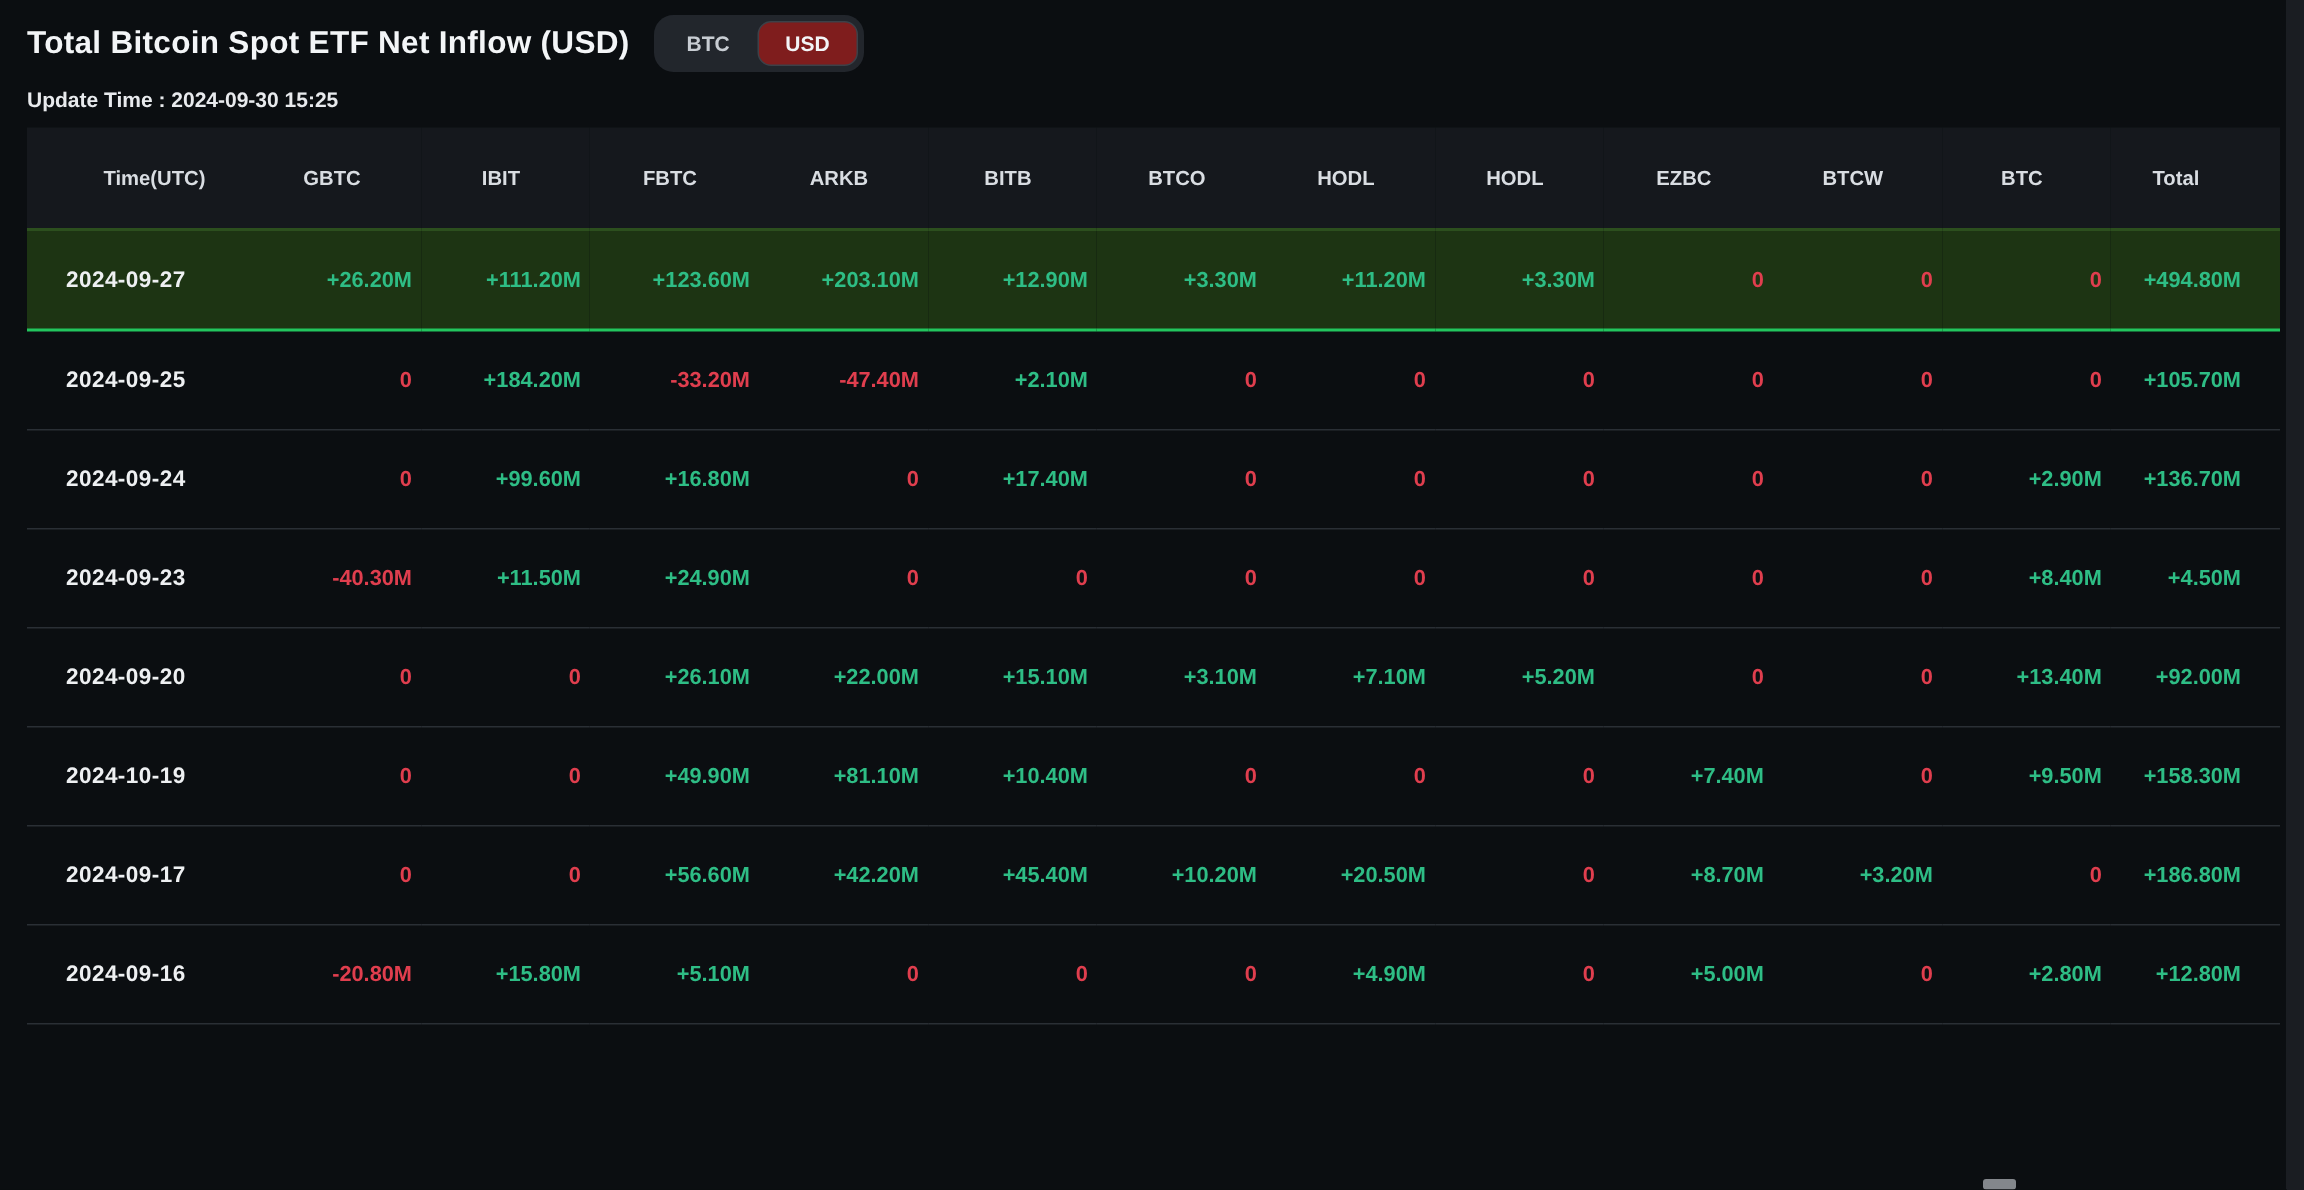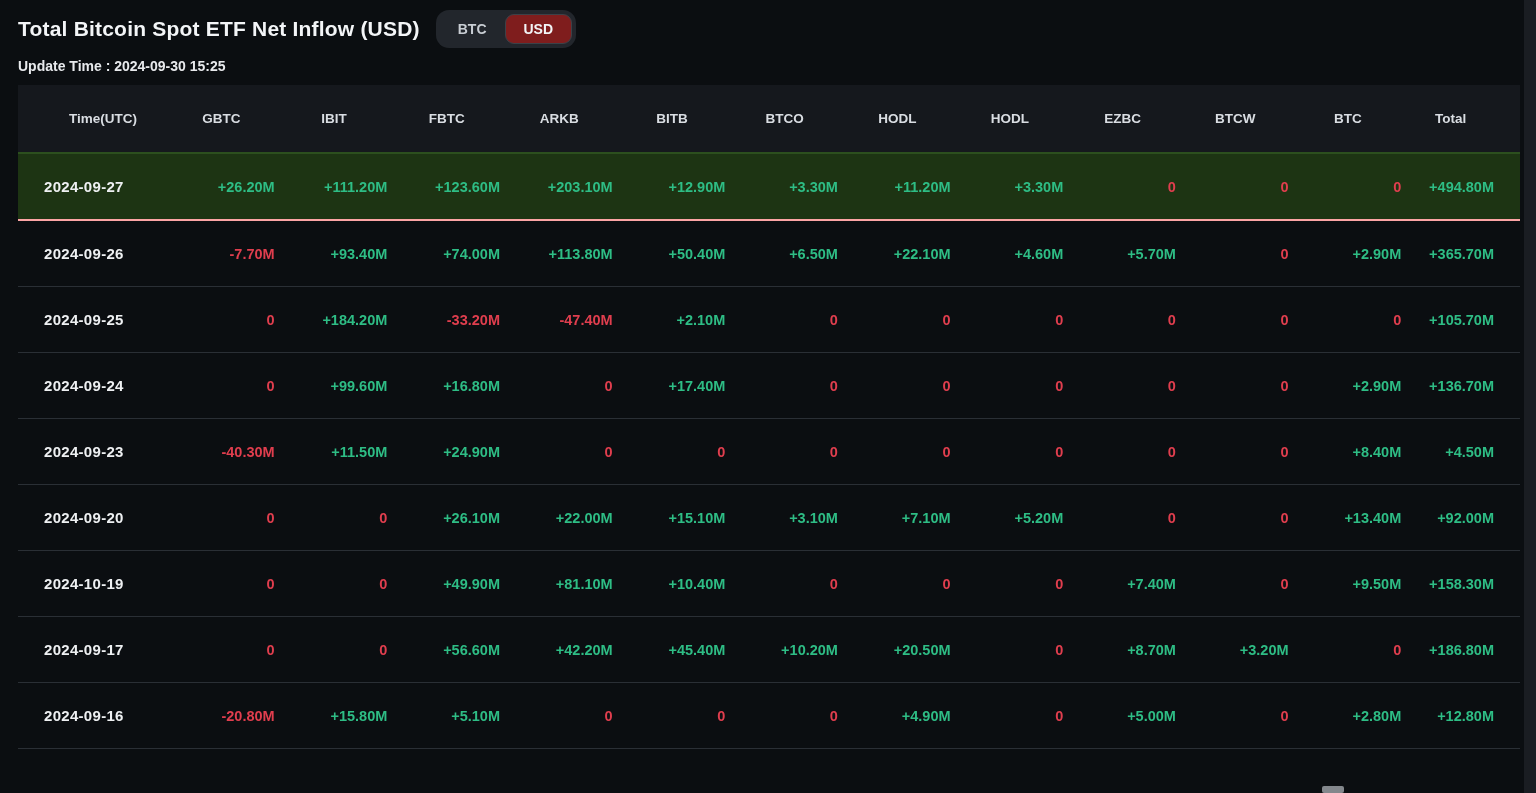--- a/index.html
+++ b/index.html
@@ -100,21 +100,21 @@
     padding-left: 26px;
     color: #eef0f2;
     font-size: 15px;
     letter-spacing: 0.3px;
   }
   td.pos { color: var(--positive, #2ebd85); }
   td.neg { color: var(--negative, #e03e4e); }
   tr.highlight td {
     background: var(--highlight-row-bg, #1d3413);
     border-top: 2px solid #2c4f1e;
-    border-bottom: 2px solid #fca5a5;
+    border-bottom: 2px solid #22c55e;
   }
   .right-strip {
     position: absolute;
     top: 0;
     right: 0;
     width: 12px;
     height: 793px;
     background: #1a1d22;
   }
   .scrollbar-thumb {
@@ -175,35 +175,20 @@
             <td class="pos">+12.90M</td>
             <td class="pos">+3.30M</td>
             <td class="pos">+11.20M</td>
             <td class="pos">+3.30M</td>
             <td class="neg">0</td>
             <td class="neg">0</td>
             <td class="neg">0</td>
             <td class="pos">+494.80M</td>
           </tr>
           <tr>
-            <td class="date">2024-09-26</td>
-            <td class="neg">-7.70M</td>
-            <td class="pos">+93.40M</td>
-            <td class="pos">+74.00M</td>
-            <td class="pos">+113.80M</td>
-            <td class="pos">+50.40M</td>
-            <td class="pos">+6.50M</td>
-            <td class="pos">+22.10M</td>
-            <td class="pos">+4.60M</td>
-            <td class="pos">+5.70M</td>
-            <td class="neg">0</td>
-            <td class="pos">+2.90M</td>
-            <td class="pos">+365.70M</td>
-          </tr>
-          <tr>
             <td class="date">2024-09-25</td>
             <td class="neg">0</td>
             <td class="pos">+184.20M</td>
             <td class="neg">-33.20M</td>
             <td class="neg">-47.40M</td>
             <td class="pos">+2.10M</td>
             <td class="neg">0</td>
             <td class="neg">0</td>
             <td class="neg">0</td>
             <td class="neg">0</td>

